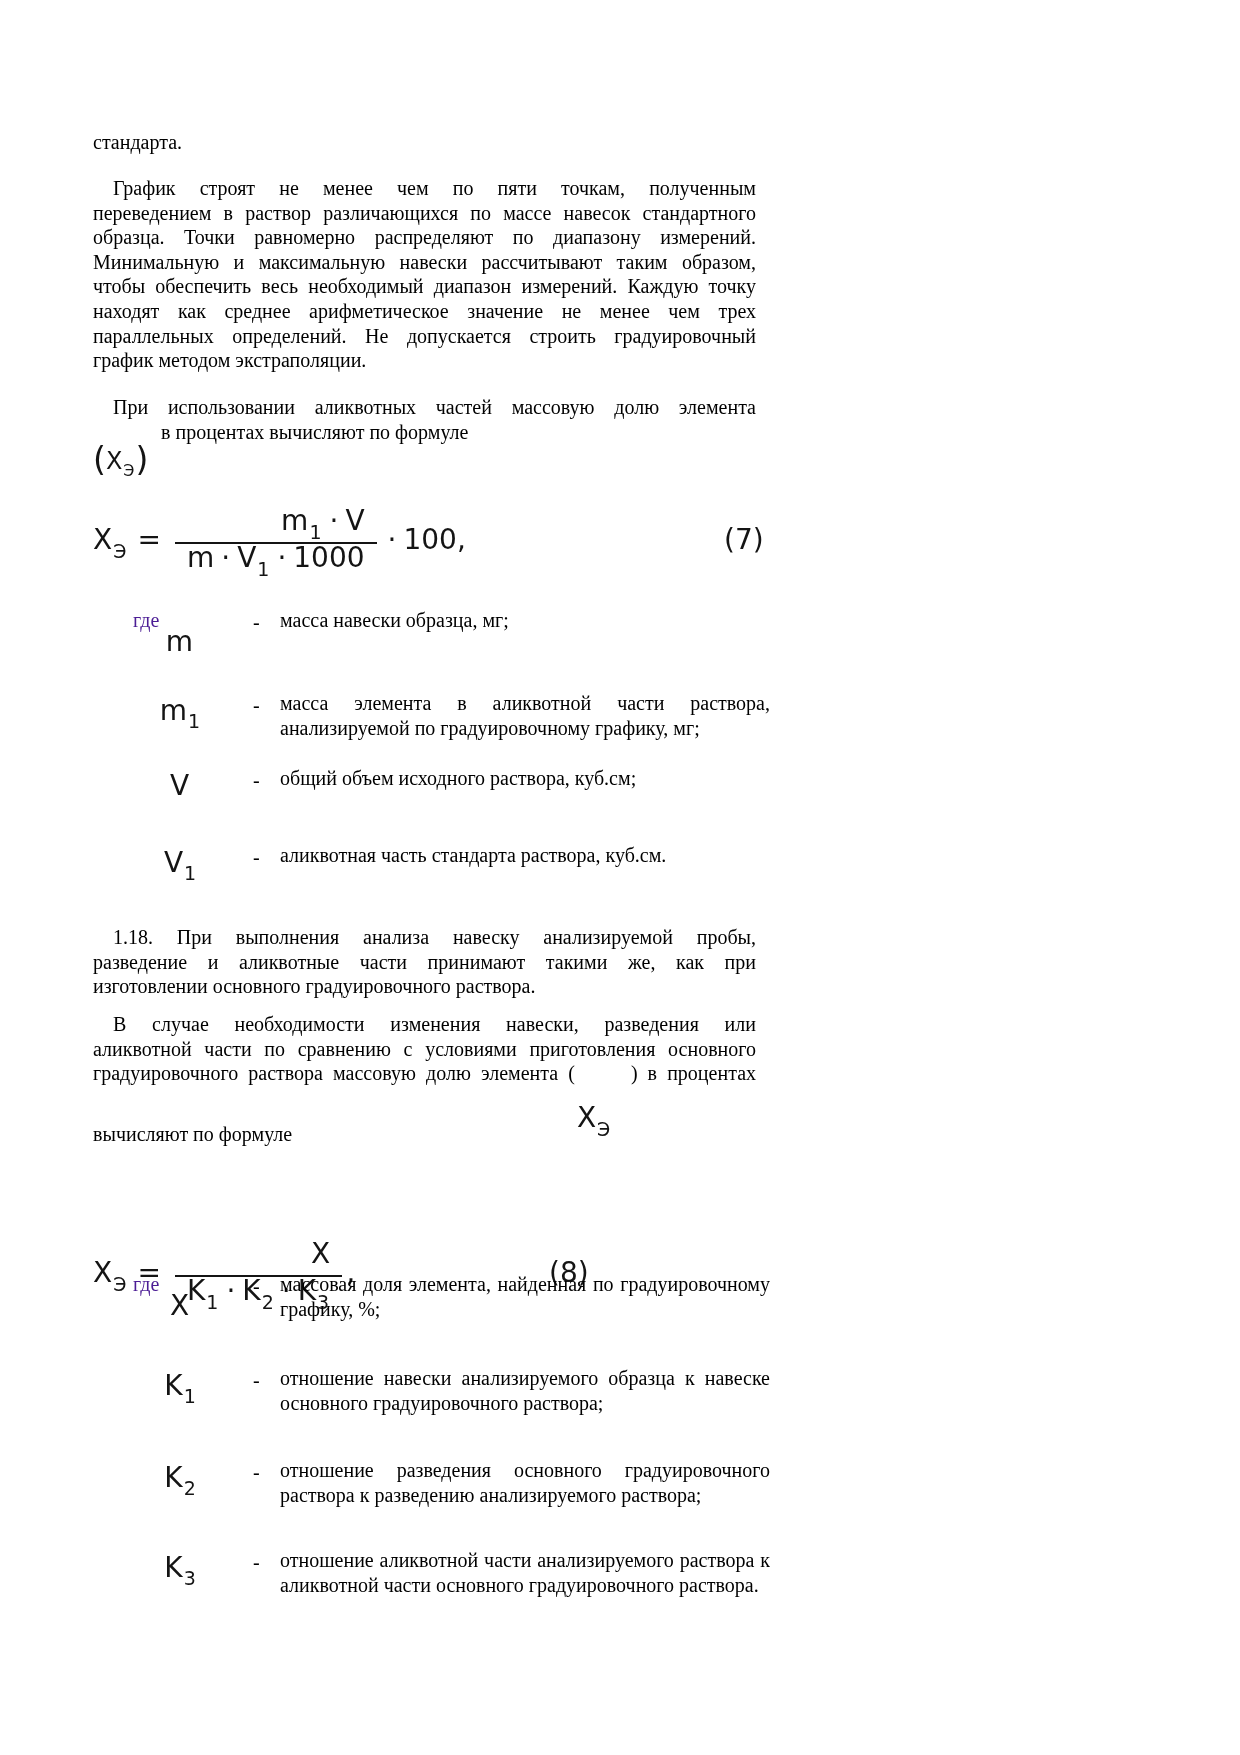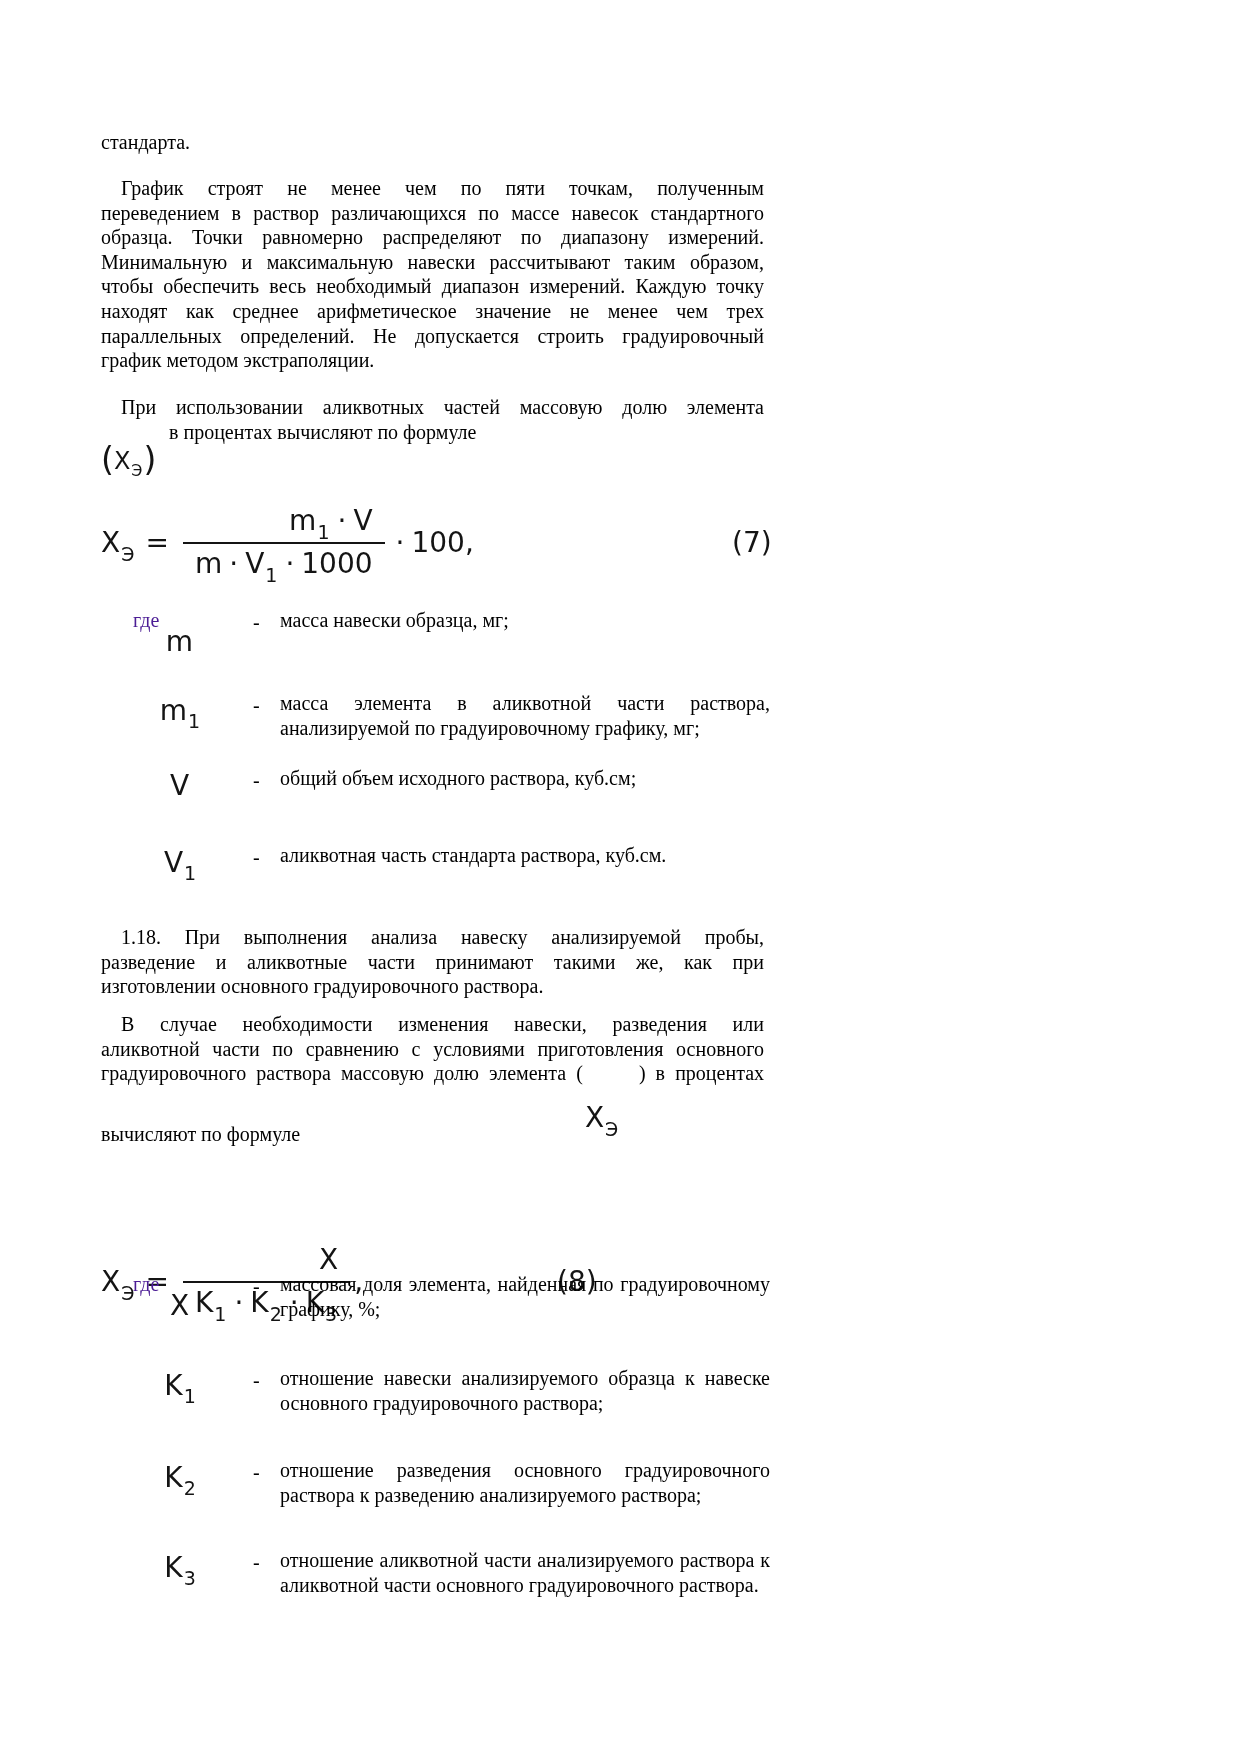--- a/index.html
+++ b/index.html
@@ -1,35 +1,35 @@
 <!DOCTYPE html>
 <html><head>
 <meta charset="utf-8">
 <style>
   html,body{margin:0;padding:0;background:#fff;}
   .page{
     position:relative;width:1240px;height:1755px;background:#ffffff;
     font-family:"Liberation Serif",serif;font-size:20px;line-height:24.6px;
     color:#000;overflow:hidden;
   }
-  .blk{position:absolute;left:101px;width:663px;}
+  .blk{position:absolute;left:93px;width:663px;}
   .jline{text-align:justify;text-align-last:justify;}
   .lastline{text-align:left;}
   .indent{text-indent:20px;}
   
   .formula-row{
     position:relative;display:flex;align-items:center;
     font-family:"DejaVu Sans",sans-serif;font-size:28px;line-height:1;color:#141414;
   }
   .fs{font-size:19px;position:relative;top:9px;margin:0 1px;}
   .fop{margin:0 10px;}
   .fdot{margin:0 7px;}
   .frac{display:inline-flex;flex-direction:column;align-items:flex-end;margin:0 4px;}
   .frac .num{padding:2px 12px 7px;white-space:nowrap;}
-  .frac .den{border-top:2px solid #141414;padding:6px 12px 2px;white-space:nowrap;}
+  .frac .den{border-top:2px solid #141414;padding:0 12px 2px;white-space:nowrap;}
   .flabel{position:absolute;top:50%;transform:translateY(-50%);}
   .flabel7{left:631px;}
   .flabel8{left:456px;}
   
   .fxe{font-family:"DejaVu Sans",sans-serif;font-size:24px;line-height:1;color:#141414;}
   .fxe .fs{font-size:16px;top:7px;}
   .paren{font-size:33px;position:relative;top:2px;font-weight:400;}
   
   .def-row{position:absolute;left:107px;width:663px;display:flex;}
   .def-term{

